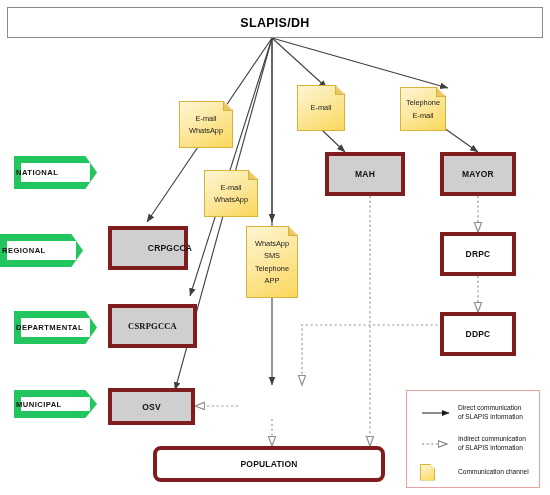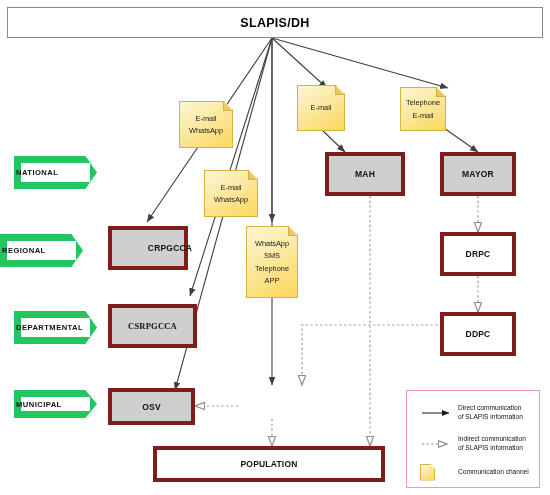--- a/index.html
+++ b/index.html
@@ -140,21 +140,21 @@
 
   <div class="node box white" style="left:440px;top:312px;width:76px;height:44px;">
     <span class="lbl">DDPC</span>
   </div>
 
   <div class="node box gray" style="left:108px;top:388px;width:87px;height:37px;">
     <span class="lbl">OSV</span>
   </div>
 
 
-  <div class="node box white" style="left:153px;top:446px;width:232px;height:36px;">
+  <div class="node box white" style="left:153px;top:446px;width:232px;height:36px;border-radius:8px;">
     <span class="lbl">POPULATION</span>
   </div>
 
   <div class="note" style="left:179px;top:101px;width:54px;height:47px;">
     <div class="paper"></div>
       <div class="fold"></div>
     <div class="lines">
       <span>E-mail</span>
       <span>WhatsApp</span>
     </div>

